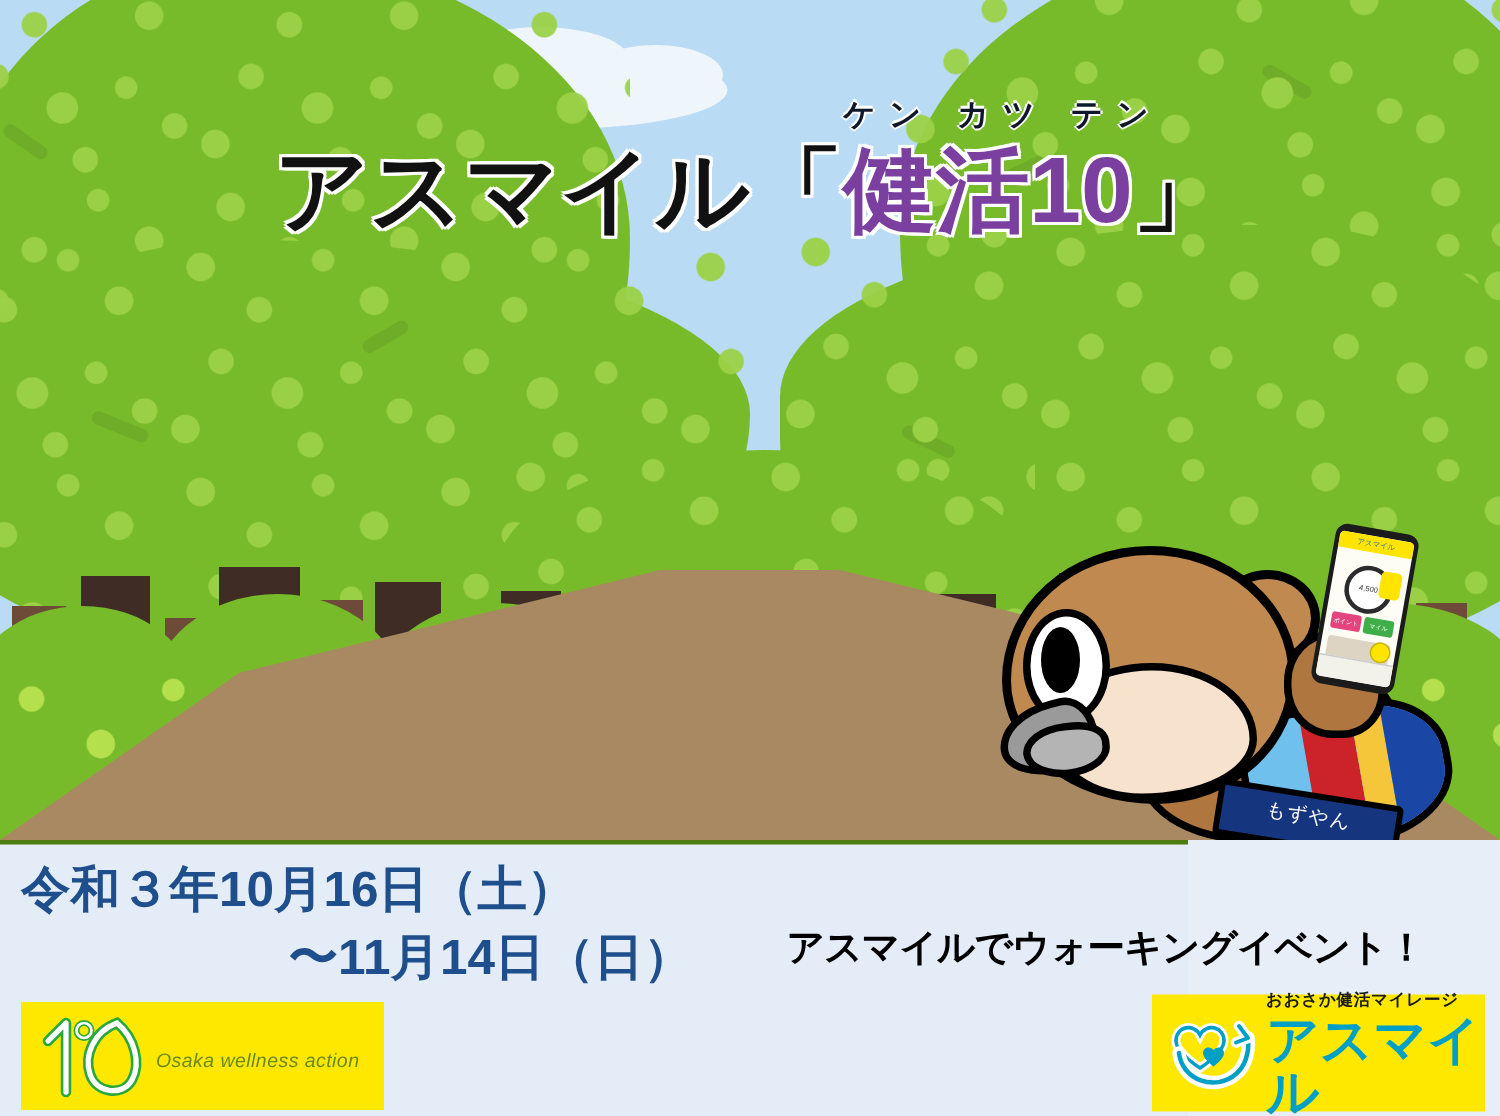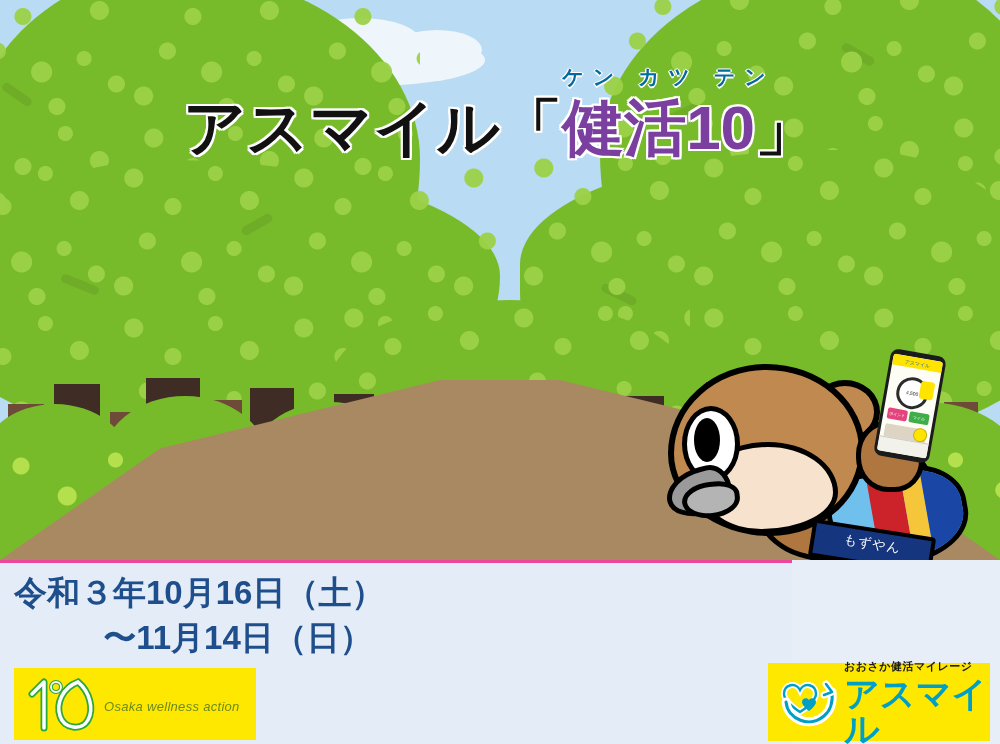--- a/index.html
+++ b/index.html
@@ -379,48 +379,48 @@
   .ruby-wrap {
     position: relative;
     display: inline-block;
   }
   .ruby {
     position: absolute;
     left: 0; right: 0;
     top: -30px;
     font-size: 21px;
     letter-spacing: 9px;
-    color: #0369a1;
+    color: #0f172a;
     font-weight: 700;
     text-align: center;
     text-shadow:
       1.5px 0 0 #fff, -1.5px 0 0 #fff, 0 1.5px 0 #fff, 0 -1.5px 0 #fff;
   }
 
   
   .info-band {
     position: absolute;
     left: 0; top: 560px;
     width: 792px; height: 184px;
     background: #e3ecf7;
     box-sizing: border-box;
-    border-top: 3px solid #ec4899;
+    border-top: 3px solid #4d7c0f;
   }
 
   .dates {
     position: absolute;
     left: 14px; top: 8px;
     width: 460px;
     color: #1f4e8c;
     font-weight: 700;
     font-size: 33px;
     line-height: 1.35;
   }
   .dates .d1 { text-align: left; }
-  .dates .d2 { text-align: center; padding-right: 12px; }
+  .dates .d2 { text-align: right; padding-right: 12px; }
 
   .copyright {
     position: absolute;
     left: 560px; top: 12px;
     width: 360px;
     text-align: center;
     font-size: 14px;
     color: #1b1b1b;
   }
   .slogan {
@@ -616,20 +616,21 @@
   </div>
 
   <div class="info-band">
 
     <div class="dates">
       <div class="d1">令和３年10月16日（土）</div>
       <div class="d2">〜11月14日（日）</div>
     </div>
 
 
+    <div class="slogan">アスマイルでウォーキングイベント！</div>
 
     <div class="kenkatsu-logo">
       <div class="kk-mark">
         <svg viewBox="0 0 78 60" width="78" height="60" aria-hidden="true">
           <path d="M10 20 L22 8 L22 54" fill="none" stroke="#2aa83c" stroke-width="7" stroke-linecap="round" stroke-linejoin="round"></path>
           <path d="M10 20 L22 8 L22 54" fill="none" stroke="#ffffff" stroke-width="3.5" stroke-linecap="round" stroke-linejoin="round"></path>
           <circle cx="34" cy="13" r="5" fill="none" stroke="#2aa83c" stroke-width="4"></circle>
           <circle cx="34" cy="13" r="5" fill="none" stroke="#ffffff" stroke-width="1.8"></circle>
           <path d="M56 8 C40 14 34 30 38 42 C42 55 60 57 66 46 C72 35 68 18 56 8 Z" fill="none" stroke="#2aa83c" stroke-width="7"></path>
           <path d="M56 8 C40 14 34 30 38 42 C42 55 60 57 66 46 C72 35 68 18 56 8 Z" fill="none" stroke="#ffffff" stroke-width="3.5"></path>

